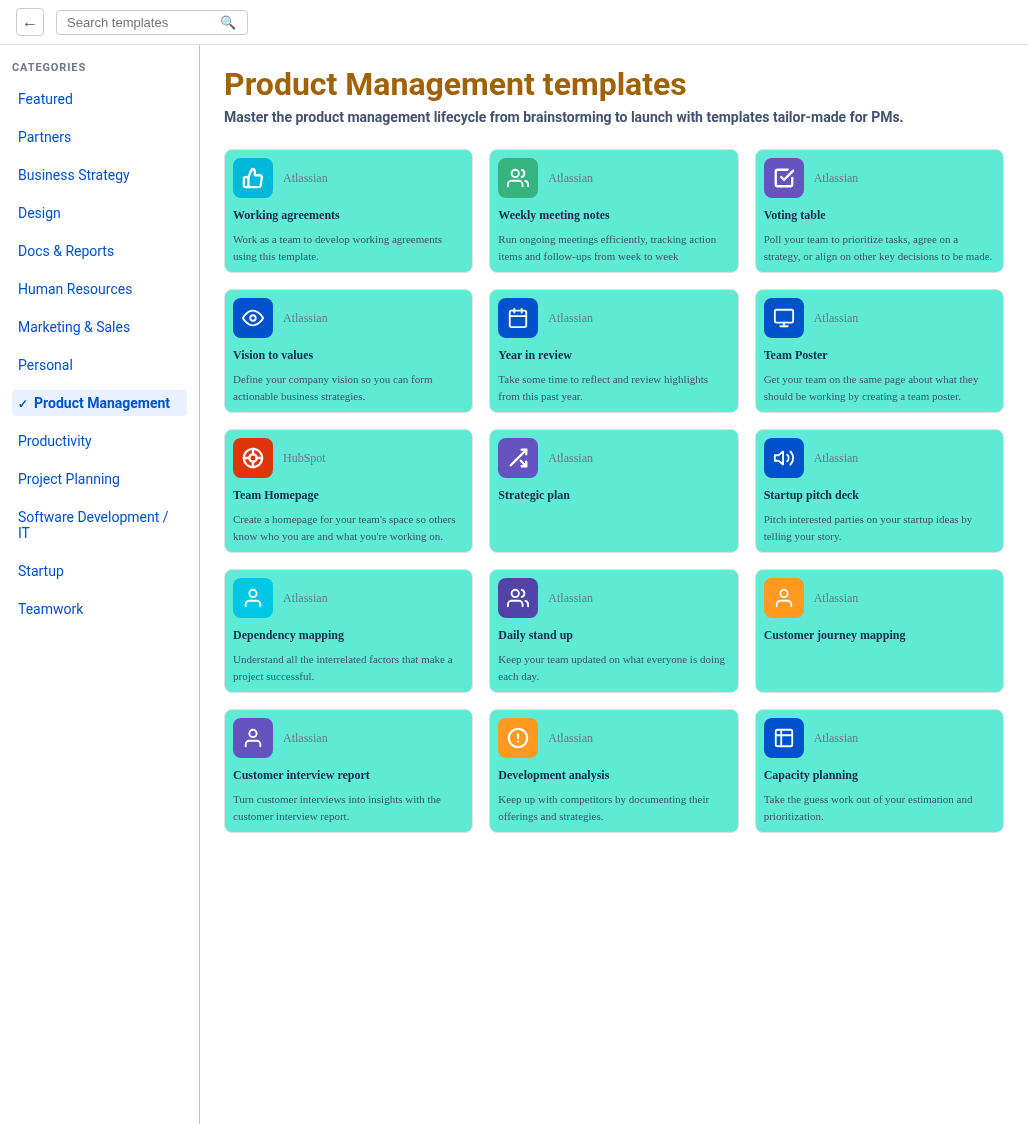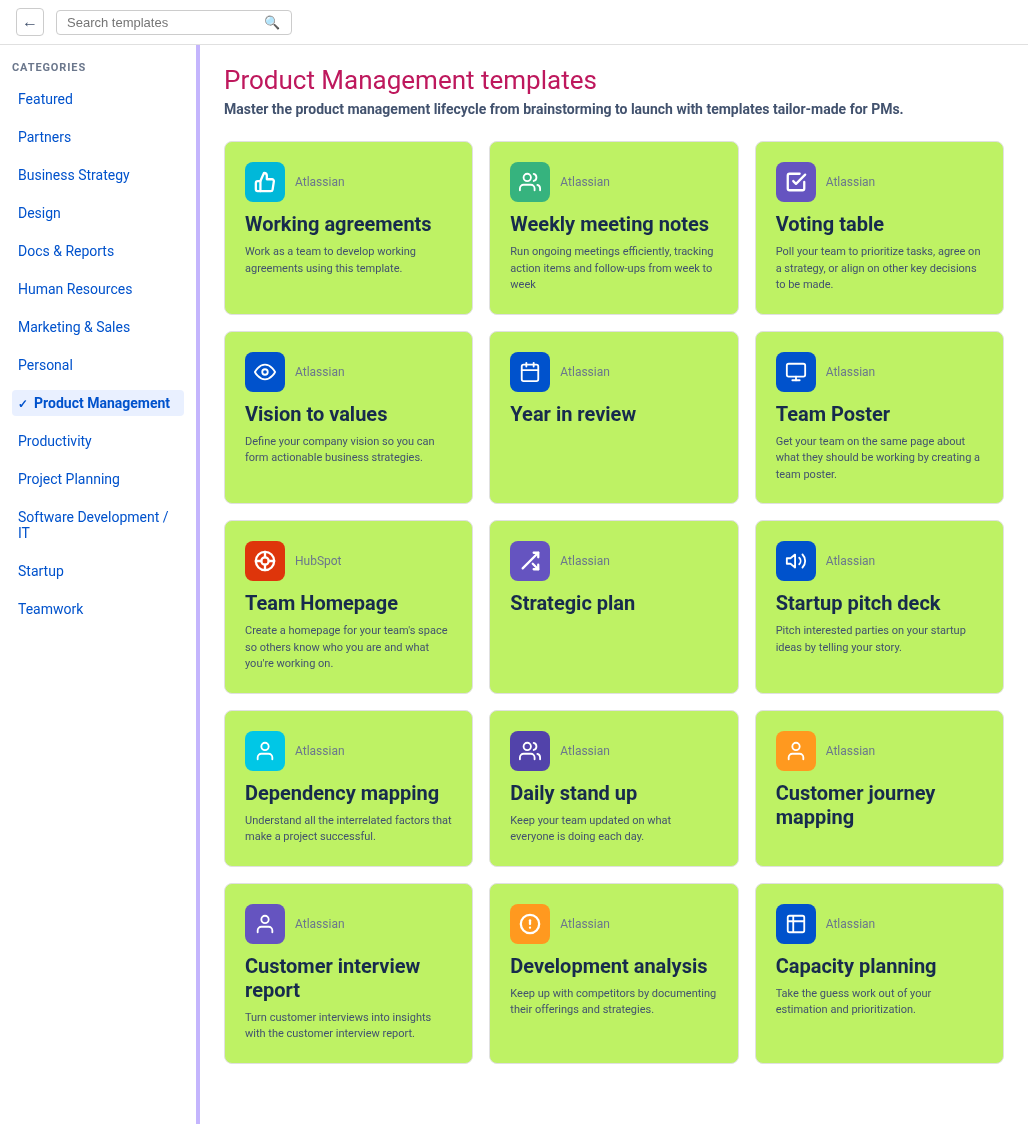--- a/index.html
+++ b/index.html
@@ -1,36 +1,36 @@
 <!DOCTYPE html>
 <html><head>
   <meta charset="utf-8">
   <style>
     * { box-sizing: border-box; margin: 0; padding: 0; }
     body { font-family: -apple-system, BlinkMacSystemFont, 'Segoe UI', Roboto, sans-serif; background: #fff; color: #172b4d; font-size: 14px; }
     .app-container { display: flex; flex-direction: column; height: 100vh; }
     .top-bar { display: flex; align-items: center; padding: 8px 16px; border-bottom: 1px solid #e0e0e0; gap: 12px; }
     .back-btn { width: 28px; height: 28px; border: 1px solid #ccc; border-radius: 4px; background: #fff; cursor: pointer; display: flex; align-items: center; justify-content: center; color: #42526e; font-size: 16px; }
-    .search-box { display: flex; align-items: center; border: 1px solid #ccc; border-radius: 4px; padding: 4px 10px; gap: 6px; width: 236px; }
+    .search-box { display: flex; align-items: center; border: 1px solid #ccc; border-radius: 4px; padding: 4px 10px; gap: 6px; width: 192px; }
     .search-box input { border: none; outline: none; font-size: 13px; color: #42526e; width: 100%; background: transparent; }
     .main-layout { display: flex; flex: 1; overflow: hidden; }
-    .sidebar { width: 200px; min-width: 200px; padding: 16px 12px; border-right: 4px solid #c4b5fd; overflow-y: auto; }
+    .sidebar { width: 200px; min-width: 200px; padding: 16px 12px; border-right: 1px solid #c4b5fd; overflow-y: auto; }
     .sidebar-section-title { font-size: 11px; font-weight: 700; color: #6b778c; letter-spacing: 0.08em; text-transform: uppercase; margin-bottom: 12px; }
     .sidebar-item { display: flex; align-items: flex-end; gap: 4px; padding: 5px 6px; border-radius: 4px; cursor: pointer; color: #0052cc; font-size: 14px; margin-bottom: 2px; margin-top: 12px; }
     .sidebar-item.active { color: #0052cc; font-weight: 700; background: #e9f0ff; }
     .sidebar-item .check { color: #0052cc; font-size: 12px; margin-right: 2px; }
     .content-area { flex: 1; overflow-y: auto; padding: 20px 24px; }
-    .page-title { font-size: 26px; font-weight: 400; color: #be185d; margin-bottom: 6px; }
+    .page-title { font-size: 32px; font-weight: 700; color: #a16207; margin-bottom: 6px; }
     .page-subtitle { font-size: 14px; color: #42526e; margin-bottom: 24px; font-weight: bold; }
     .template-grid { display: grid; grid-template-columns: repeat(3, 1fr); gap: 16px; }
-    .template-card { border: 1px solid #e0e0e0; border-radius: 8px; padding: 20px; cursor: pointer; transition: box-shadow 0.15s; background: #bef264; }
+    .template-card { border: 1px solid #e0e0e0; border-radius: 8px; padding: 8px; cursor: pointer; transition: box-shadow 0.15s; background: #5eead4; font-family: Liberation Serif, serif; }
     .card-header { display: flex; align-items: center; gap: 10px; margin-bottom: 10px; }
     .card-icon { width: 40px; height: 40px; border-radius: 8px; display: flex; align-items: center; justify-content: center; font-size: 20px; color: #fff; flex-shrink: 0; }
     .card-provider { font-size: 12px; color: #6b778c; }
-    .card-title { font-size: 20px; font-weight: 700; color: #172b4d; margin-bottom: 8px; }
+    .card-title { font-size: 12px; font-weight: 700; color: #172b4d; margin-bottom: 8px; }
     .card-desc { font-size: 11px; color: #42526e; line-height: 1.5; }
     .icon-teal { background: #00b8d9; }
     .icon-green { background: #36b37e; }
     .icon-purple { background: #6554c0; }
     .icon-blue { background: #0052cc; }
     .icon-red-orange { background: #de350b; }
     .icon-cyan { background: #00c7e6; }
     .icon-violet { background: #5243aa; }
     .icon-amber { background: #ff991f; }
     .search-icon-glyph { color: #6b778c; font-size: 13px; }
@@ -159,20 +159,21 @@
                 <svg width="22" height="22" viewBox="0 0 24 24" fill="none" stroke="white" stroke-width="2" stroke-linecap="round" stroke-linejoin="round">
                   <rect x="3" y="4" width="18" height="18" rx="2" ry="2"></rect>
                   <line x1="16" y1="2" x2="16" y2="6"></line>
                   <line x1="8" y1="2" x2="8" y2="6"></line>
                   <line x1="3" y1="10" x2="21" y2="10"></line>
                 </svg>
               </div>
               <span class="card-provider">Atlassian</span>
             </div>
             <div class="card-title">Year in review</div>
+            <div class="card-desc">Take some time to reflect and review highlights from this past year.</div>
           </div>
           <div class="template-card">
             <div class="card-header">
               <div class="card-icon icon-blue">
                 <svg width="22" height="22" viewBox="0 0 24 24" fill="none" stroke="white" stroke-width="2" stroke-linecap="round" stroke-linejoin="round">
                   <rect x="2" y="3" width="20" height="14" rx="2" ry="2"></rect>
                   <line x1="8" y1="21" x2="16" y2="21"></line>
                   <line x1="12" y1="17" x2="12" y2="21"></line>
                 </svg>
               </div>

